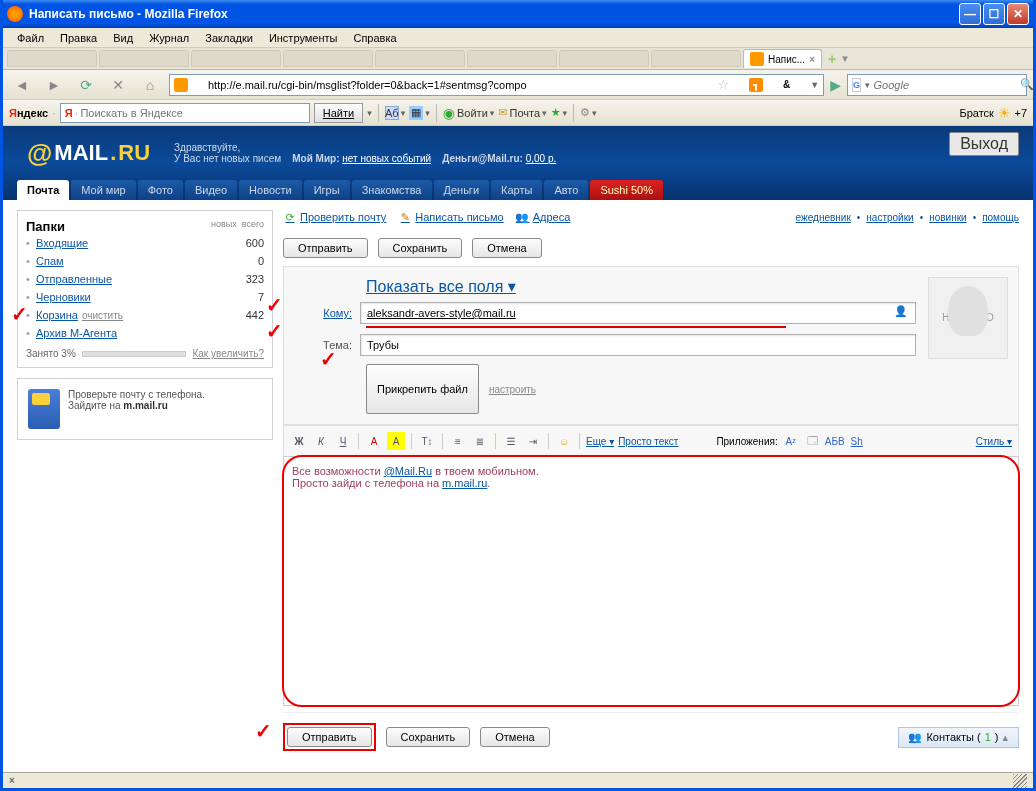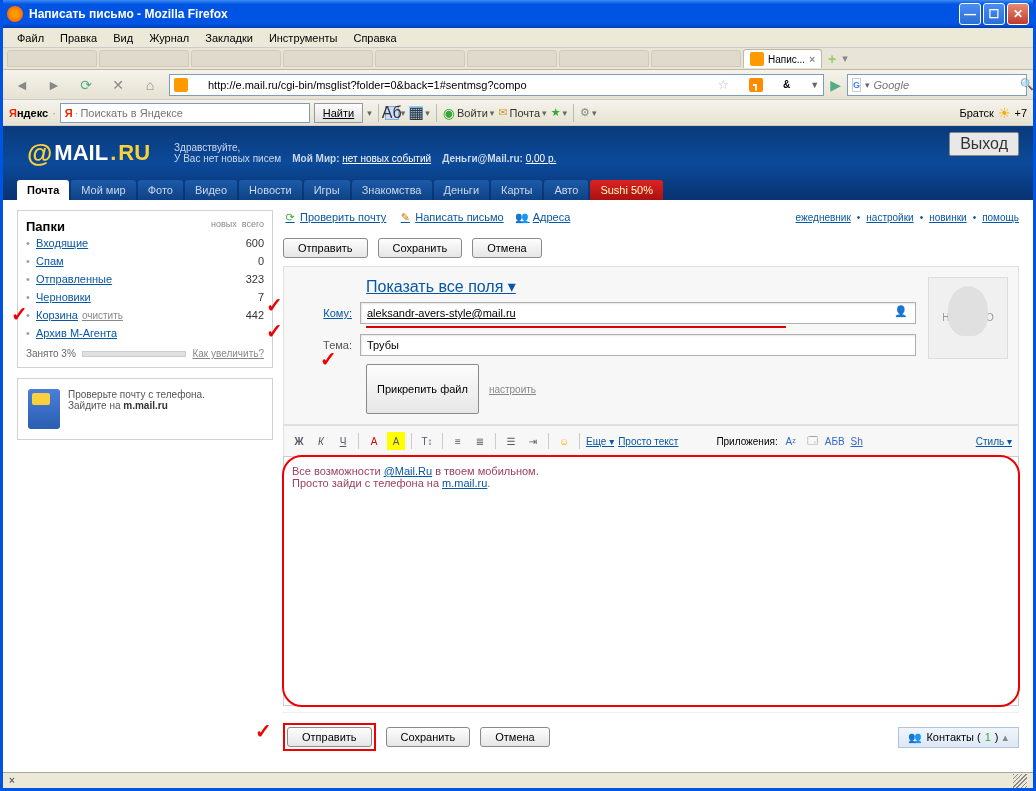--- a/index.html
+++ b/index.html
@@ -43,21 +43,21 @@
 
 
 .yandexbar { height: 26px; background: linear-gradient(#f5f3eb, #e6e2d2); display: flex; align-items: center; padding: 0 6px; gap: 4px; border-bottom: 1px solid #ccc; font-size: 11px; }
 .yandexbar .ylogo { font-weight: bold; }
 .yandexbar .ylogo .y-red { color: #e20; }
 .yandex-search { height: 20px; border: 1px solid #7f9db9; background: #fff; display: flex; align-items: center; padding: 0 4px; width:250px; }
 .yandex-search input { flex:1; border:none; outline:none; font-size:11px; color:#888; }
 .ybtn { height: 20px; padding: 0 8px; border: 1px solid #999; background: linear-gradient(#fdfdfd,#e0e0e0); cursor: pointer; font-size:11px;text-decoration:underline; }
 .ysep { width:1px; height:18px; background:#bbb; margin:0 2px; }
 .ymini { display:flex; align-items:center; gap:2px; font-size:11px; color:#333; }
-.yicon { width:14px; height:14px; display:inline-flex; align-items:center; justify-content:center; font-size:16px; }
+.yicon { width:14px; height:14px; display:inline-flex; align-items:center; justify-content:center; font-size:11px; }
 .yandex-spacer { flex:1; }
 
 
 .content { background: #fff; height: calc(100% - 126px - 16px); display:flex; flex-direction:column; }
 .mailru-header { background: linear-gradient(to bottom, #0a3a7a 0%, #0b4a9a 50%, #083270 100%); color: #fff; padding: 6px 14px 0; display:flex; flex-direction:column; }
 .mailru-top { display:flex; align-items:center; gap:14px; }
 .mailru-logo { display:flex; align-items:center; gap:2px; font-size:22px; padding:4px 10px; }
 .mailru-logo .at { color:#f8d13c; font-weight:bold; font-size:26px; }
 .mailru-logo .m1 { color:#fff; font-weight:bold; }
 .mailru-logo .ru { color:#f8d13c; font-weight:bold; }

